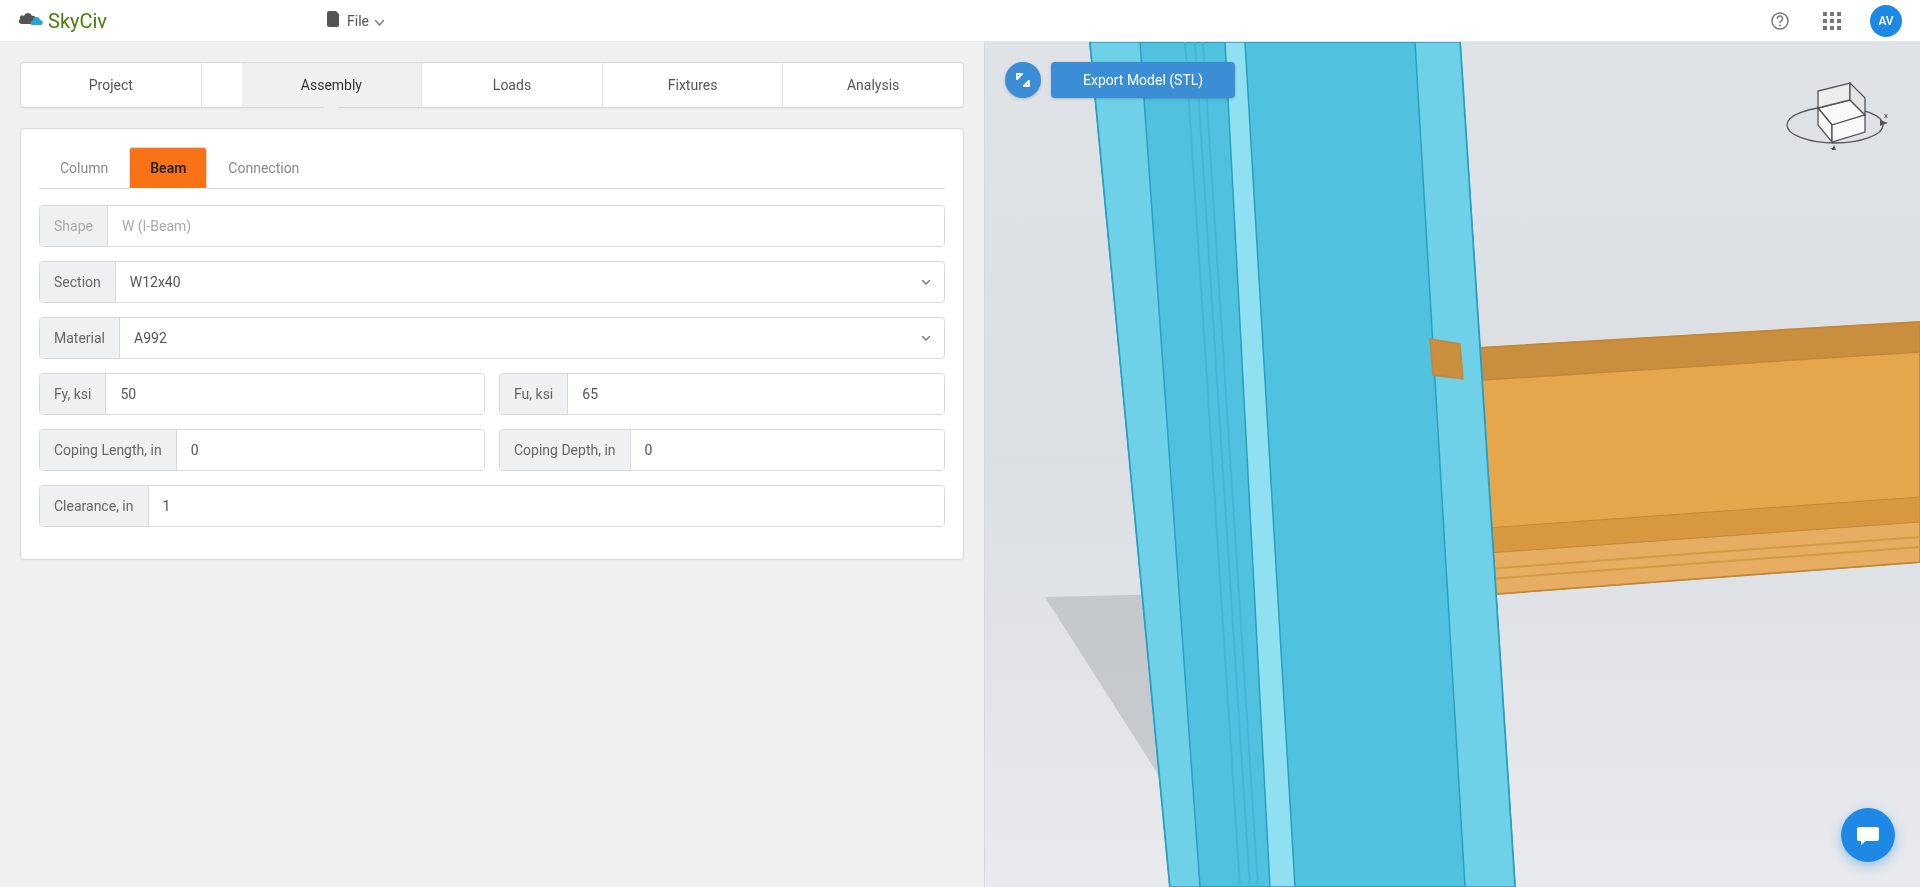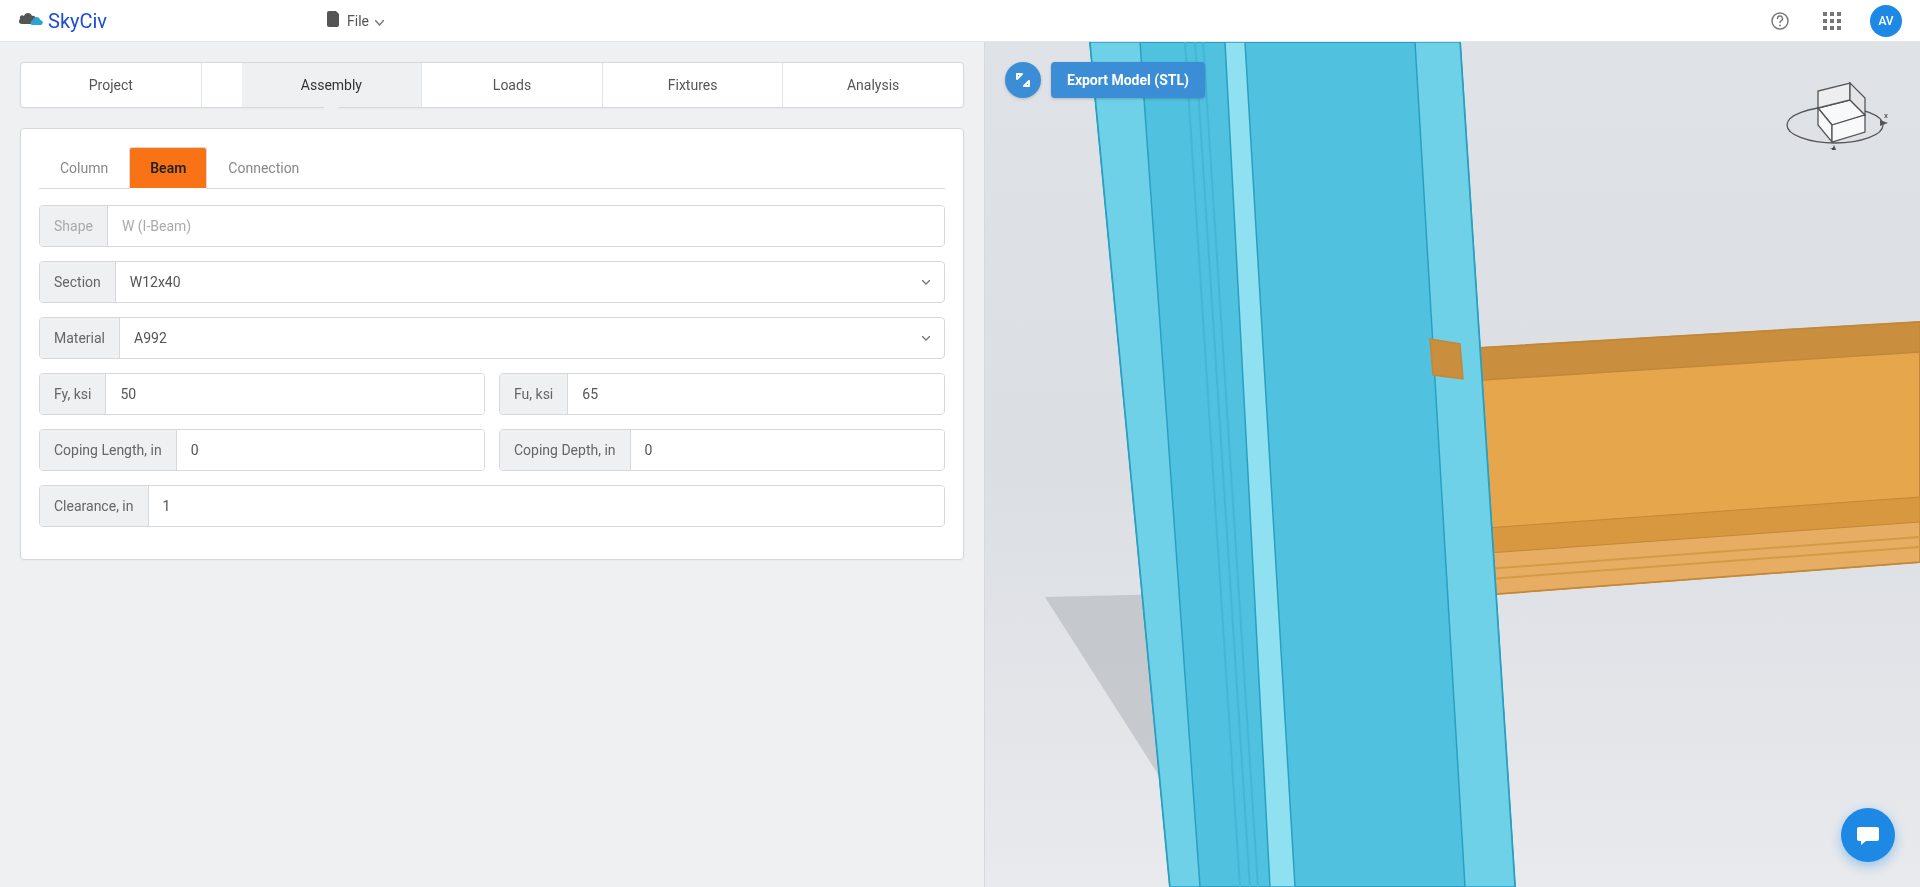--- a/index.html
+++ b/index.html
@@ -1,19 +1,19 @@
 <!DOCTYPE html>
 <html><head>
 <meta charset="utf-8">
 <style>
 * { box-sizing: border-box; margin: 0; padding: 0; font-family: -apple-system, BlinkMacSystemFont, "Segoe UI", Roboto, "Helvetica Neue", Arial, sans-serif; }
 body { width: 1920px; height: 887px; background: #fff; overflow: hidden; color: #333; font-size: 14px; }
 
 .topbar { height: 42px; border-bottom: 1px solid #e5e5e5; display: flex; align-items: center; padding: 0 18px; }
-.logo { display: flex; align-items: center; gap: 4px; font-size: 20px; color: #1d4ed8; }
+.logo { display: flex; align-items: center; gap: 4px; font-size: 20px; color: #4d7c0f; }
 .logo-icon { width: 26px; height: 22px; position: relative; display: inline-block; }
 .logo-icon svg { width: 100%; height: 100%; }
 .file-btn { margin-left: 220px; display: flex; align-items: center; gap: 6px; color: #555; cursor: pointer; font-size: 14px; justify-content: space-between; }
 .file-btn .doc-icon { width: 14px; height: 16px; }
 .topbar-right { margin-left: auto; display: flex; align-items: center; gap: 24px; text-align: right; }
 .icon-btn { width: 28px; height: 28px; display: flex; align-items: center; justify-content: center; color: #666; cursor: pointer; border-radius: 4px; }
 .avatar { width: 32px; height: 32px; border-radius: 50%; background: #1e88e5; color: #fff; display: flex; align-items: center; justify-content: center; font-size: 12px; font-weight: 500; cursor: pointer; }
 
 .main { display: flex; height: calc(100% - 42px); }
 .left-pane { width: 985px; background: #eef0f2; padding: 20px; overflow-y: auto; border-right: 1px solid #d6d8db; }
@@ -35,21 +35,21 @@
 .field.full { flex: 1 1 100%; }
 .field-label { background: #eef0f2; padding: 10px 14px; color: #666; font-size: 14px; display: flex; align-items: center; white-space: nowrap; border-right: 1px solid #d6d8db; }
 .field-input { flex: 1; padding: 10px 14px; color: #555; font-size: 14px; display: flex; align-items: center; background: #fff; border: none; outline: none; }
 .field.disabled .field-label { color: #aaa; }
 .field.disabled .field-input { color: #aaa; background: #fff; }
 .field-caret { padding: 0 14px; display: flex; align-items: center; color: #888; }
 .caret-svg { width: 8px; height: 5px; }
 
 .viewport-btn-group { position: absolute; top: 20px; left: 20px; display: flex; gap: 10px; z-index: 5; }
 .round-btn { width: 36px; height: 36px; border-radius: 50%; background: #3b8ed6; color: #fff; display: flex; align-items: center; justify-content: center; cursor: pointer; box-shadow: 0 1px 3px rgba(0,0,0,0.2); }
-.export-btn { background: #3b8ed6; color: #fff; padding: 9px 16px; border-radius: 4px; font-size: 14px; font-weight: 700; cursor: pointer; box-shadow: 0 1px 3px rgba(0,0,0,0.2); display: flex; align-items: center; }
+.export-btn { background: #3b8ed6; color: #fff; padding: 9px 32px; border-radius: 4px; font-size: 14px; font-weight: 400; cursor: pointer; box-shadow: 0 1px 3px rgba(0,0,0,0.2); display: flex; align-items: center; }
 
 .axis-gizmo { position: absolute; top: 28px; right: 30px; width: 110px; height: 80px; z-index: 5; }
 .axis-gizmo svg { width: 100%; height: 100%; }
 
 .chat-btn { position: absolute; bottom: 25px; right: 25px; width: 54px; height: 54px; border-radius: 50%; background: #1e88e5; color: #fff; display: flex; align-items: center; justify-content: center; cursor: pointer; box-shadow: 0 4px 12px rgba(30,136,229,0.4); z-index: 6; }
 
 .scene { position: absolute; inset: 0; z-index: 1; }
 .scene svg { width: 100%; height: 100%; }
 </style>
 </head>

